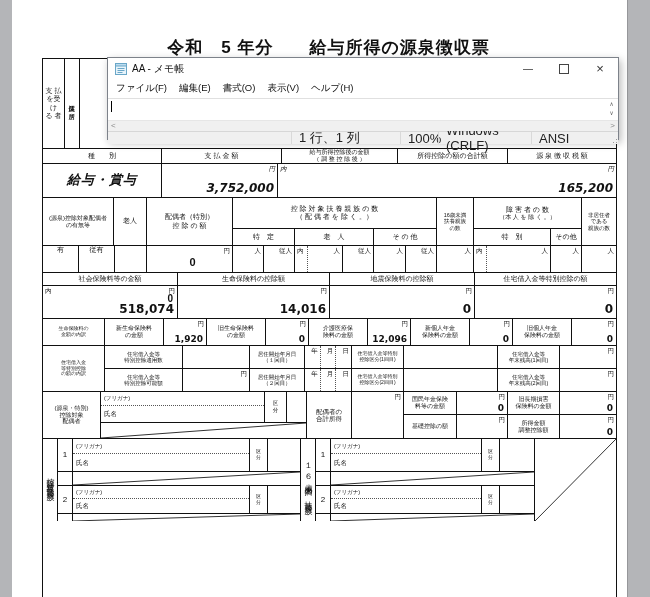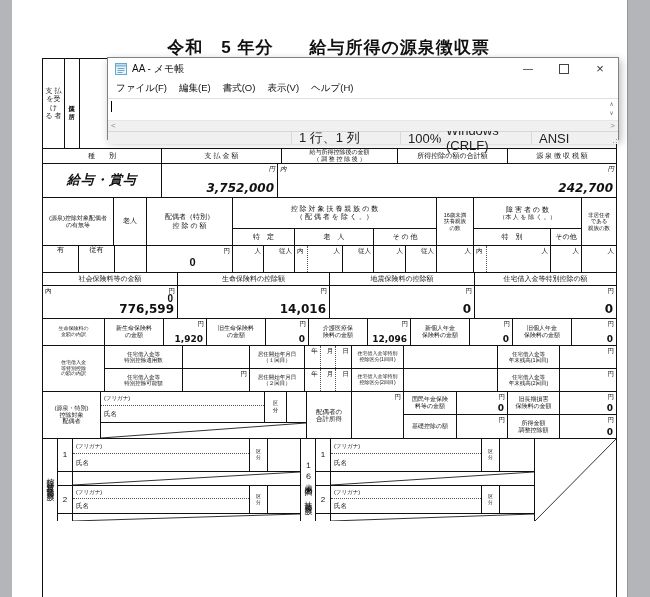--- a/index.html
+++ b/index.html
@@ -90,21 +90,21 @@
 
   <div class="r" style="height:34px;font-style:italic;">
     <div class="c ctr" style="width:119px;font-size:13px;font-weight:bold;letter-spacing:1px;">給与・賞与</div>
     <div class="c" style="width:116px;">
       <span class="u-tr">円</span>
       <span class="v-br">3,752,000</span>
     </div>
     <div class="c fx">
       <span class="u-tl">内</span>
       <span class="u-tr">円</span>
-      <span class="v-br">242,700</span>
+      <span class="v-br">165,200</span>
     </div>
   </div>
 
   <div class="r" style="height:48px;">
     <div class="c" style="width:104px;display:flex;">
       <div class="ctr" style="width:71px;border-right:1px solid #111;box-sizing:border-box;">
         <span class="t6">(源泉)控除対象配偶者</span>
         <span class="t6">の有無等</span>
       </div>
       <div class="ctr" style="flex:1;">老人</div>
@@ -201,21 +201,21 @@
     <div class="c ctr" style="width:152px;">生命保険料の控除額</div>
     <div class="c ctr" style="width:145px;">地震保険料の控除額</div>
     <div class="c ctr fx">住宅借入金等特別控除の額</div>
   </div>
 
   <div class="r" style="height:33px;">
     <div class="c" style="width:135px;">
       <span class="u-tl">内</span>
       <span class="u-tr">円</span>
       <span style="position:absolute;right:4px;top:7px;font-weight:bold;font-size:10px;">0</span>
-      <span class="v-br">776,599</span>
+      <span class="v-br">518,074</span>
     </div>
     <div class="c" style="width:152px;">
       <span class="u-tr">円</span>
       <span class="v-br">14,016</span>
     </div>
     <div class="c" style="width:145px;">
       <span class="u-tr">円</span>
       <span class="v-br">0</span>
     </div>
     <div class="c fx">

